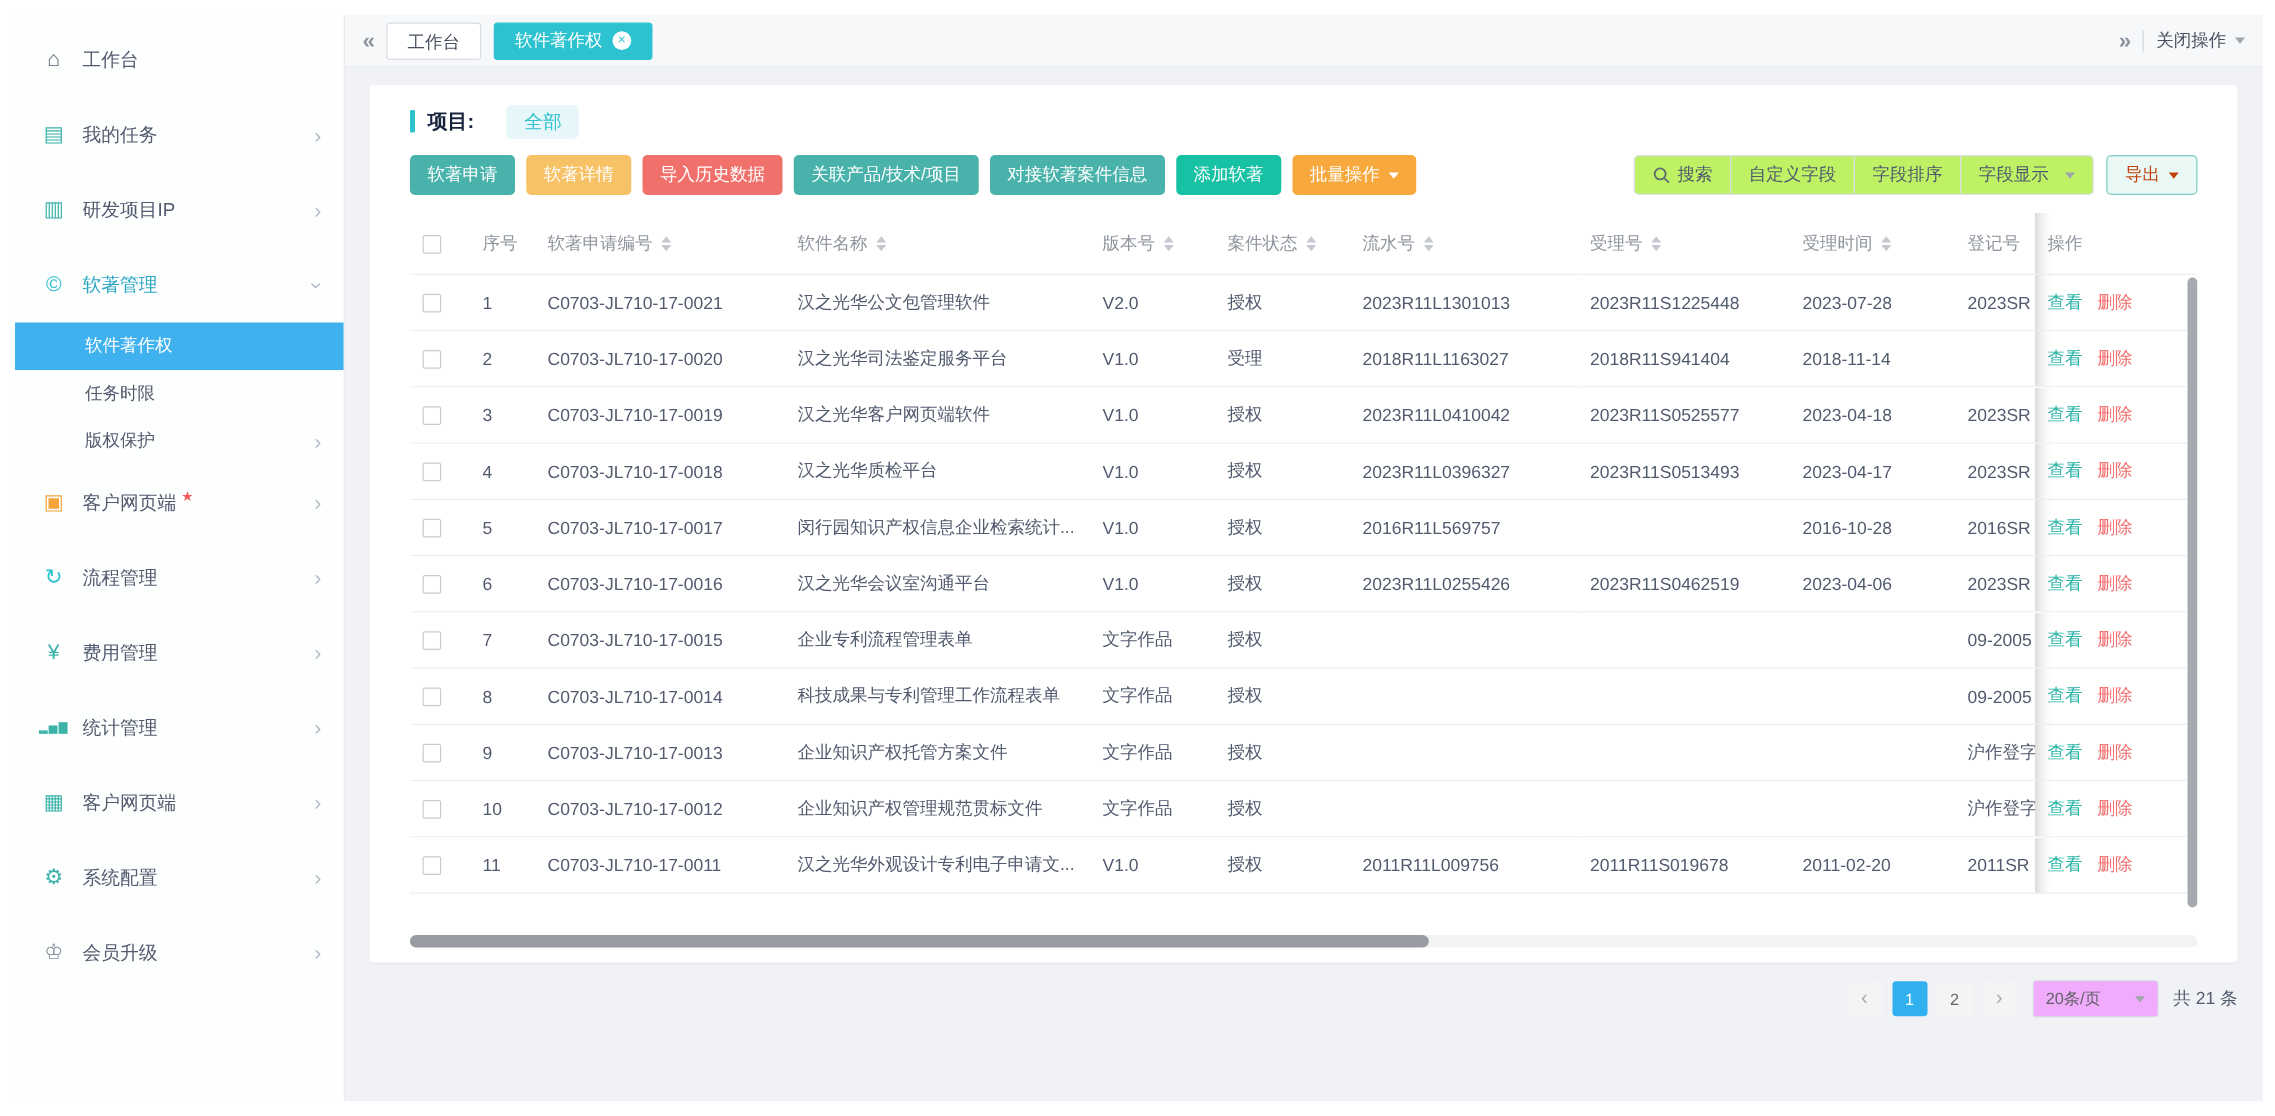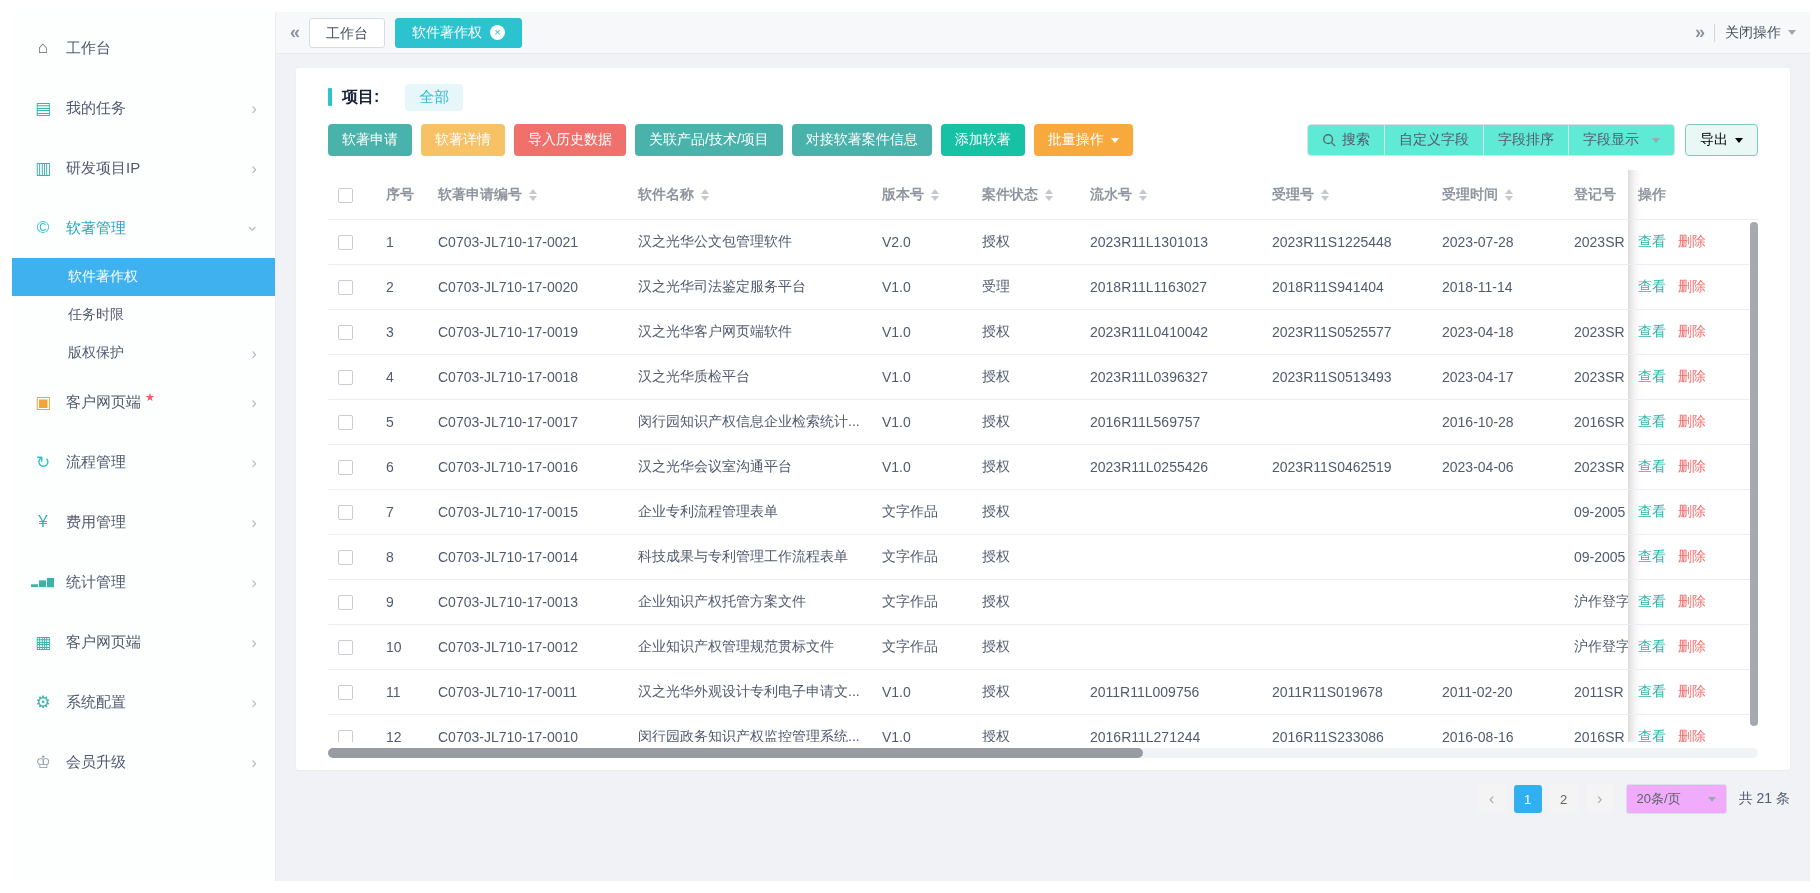--- a/index.html
+++ b/index.html
@@ -42,32 +42,32 @@
   .panel{background:#fff;border-radius:3px;padding:6px 32px 12px;box-shadow:0 1px 2px rgba(0,0,0,.04)}
   .filter-row{height:46px;display:flex;align-items:center}
   .accent{width:4px;height:18px;background:#2cc2cf;border-radius:1px;margin-right:10px}
   .f-label{font-size:16px;font-weight:700;color:#17233d}
   .f-value{margin-left:26px;font-size:15px;color:#2cc2cf;background:#e7f7f9;padding:4px 14px;border-radius:4px;cursor:pointer}
 
   .toolbar{display:flex;align-items:center;margin:4px 0 14px}
   .btn{height:32px;border:none;border-radius:4px;padding:0 14px;font-size:14px;color:#fff;margin-right:9px;cursor:pointer;font-family:inherit;display:inline-flex;align-items:center}
   .btn.teal{background:#49b3ab}.btn.amber{background:#f7c266}.btn.red{background:#f0716c}.btn.green{background:#16c2a3}.btn.orange{background:#f8a93e}
   .right{margin-left:auto;display:flex;align-items:center}
-  .wbtn{height:32px;background:#5eead4;border:1px solid #dcdfe6;padding:0 14px;font-size:14px;color:#515a6e;cursor:pointer;font-family:inherit;display:inline-flex;align-items:center;gap:6px;margin-left:-1px}
+  .wbtn{height:32px;background:#bef264;border:1px solid #dcdfe6;padding:0 14px;font-size:14px;color:#515a6e;cursor:pointer;font-family:inherit;display:inline-flex;align-items:center;gap:6px;margin-left:-1px}
   .wbtn.first{border-radius:4px 0 0 4px;margin-left:0}
   .wbtn.last{border-radius:0 4px 4px 0}
-  .ebtn{height:32px;background:#e9f7f5;border:1px solid #7fccc3;border-radius:4px;padding:0 14px;font-size:14px;color:#000000;margin-left:10px;cursor:pointer;font-family:Liberation Sans, sans-serif;display:inline-flex;align-items:center}
+  .ebtn{height:32px;background:#e9f7f5;border:1px solid #7fccc3;border-radius:4px;padding:0 14px;font-size:14px;color:#c2410c;margin-left:10px;cursor:pointer;font-family:Liberation Sans, sans-serif;display:inline-flex;align-items:center}
   .caret{display:inline-block;width:0;height:0;border-left:4px solid transparent;border-right:4px solid transparent;border-top:5px solid currentColor;margin-left:7px}
   .caret.muted{color:#a0a6ad}
 
   
   .twrap{position:relative;height:572px;overflow:hidden}
   table{width:100%;border-collapse:separate;border-spacing:0;table-layout:fixed}
   col.w-cb{width:48px}col.w-no{width:52px}col.w-app{width:200px}col.w-ver{width:100px}col.w-st{width:108px}col.w-ser{width:182px}col.w-acc{width:170px}col.w-date{width:132px}col.w-reg{width:64px}col.w-op{width:130px}
-  th{height:50px;padding:0 10px;font-size:14px;font-weight:700;color:#8f959e;text-align:left;border-bottom:1px solid #ebeef5;background:#fff;white-space:nowrap;overflow:hidden}
+  th{height:50px;padding:0 10px;font-size:14px;font-weight:400;color:#8f959e;text-align:left;border-bottom:1px solid #ebeef5;background:#fff;white-space:nowrap;overflow:hidden}
   td{height:45px;padding:0 10px;font-size:14px;color:#515a6e;border-bottom:1px solid #ebeef5;background:#fff;white-space:nowrap;overflow:hidden}
   .c-reg{padding-right:0}
   .c-op{box-shadow:inset 14px 0 14px -14px rgba(0,0,0,.28)}
   td.c-op a{margin-right:12px;cursor:pointer;text-decoration:none;font-size:14px}
   .lnk-view{color:#2bb5a9}.lnk-del{color:#f56c6c}
   .cb{display:inline-block;width:15px;height:15px;border:1px solid #c9ccd4;border-radius:2px;background:#fff;vertical-align:middle;cursor:pointer}
   .sort{display:inline-flex;flex-direction:column;gap:2px;margin-left:7px;vertical-align:middle}
   .sort i{width:0;height:0;border-left:4px solid transparent;border-right:4px solid transparent}
   .sort .up{border-bottom:5px solid #c5c8ce}
   .sort .dn{border-top:5px solid #c5c8ce}
@@ -431,33 +431,20 @@
                 <td>C0703-JL710-17-0011</td>
                 <td>汉之光华外观设计专利电子申请文...</td>
                 <td>V1.0</td>
                 <td>授权</td>
                 <td>2011R11L009756</td>
                 <td>2011R11S019678</td>
                 <td>2011-02-20</td>
                 <td class="c-reg">2011SR</td>
                 <td class="c-op"><a class="lnk-view">查看</a><a class="lnk-del">删除</a></td>
               </tr>
-              <tr>
-                <td><span class="cb"></span></td>
-                <td>12</td>
-                <td>C0703-JL710-17-0010</td>
-                <td>闵行园政务知识产权监控管理系统...</td>
-                <td>V1.0</td>
-                <td>授权</td>
-                <td>2016R11L271244</td>
-                <td>2016R11S233086</td>
-                <td>2016-08-16</td>
-                <td class="c-reg">2016SR</td>
-                <td class="c-op"><a class="lnk-view">查看</a><a class="lnk-del">删除</a></td>
-              </tr>
             </tbody>
           </table>
           <div class="vscroll">
             <div class="thumb"></div>
           </div>
         </div>
 
         <div class="hscroll">
           <div class="thumb"></div>
         </div>

